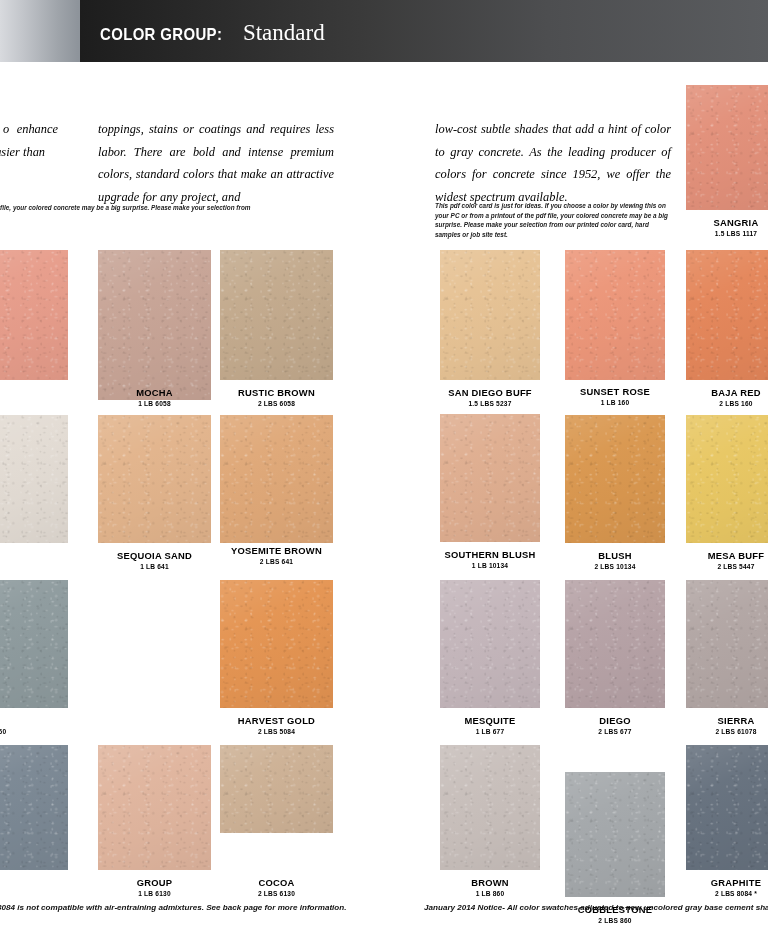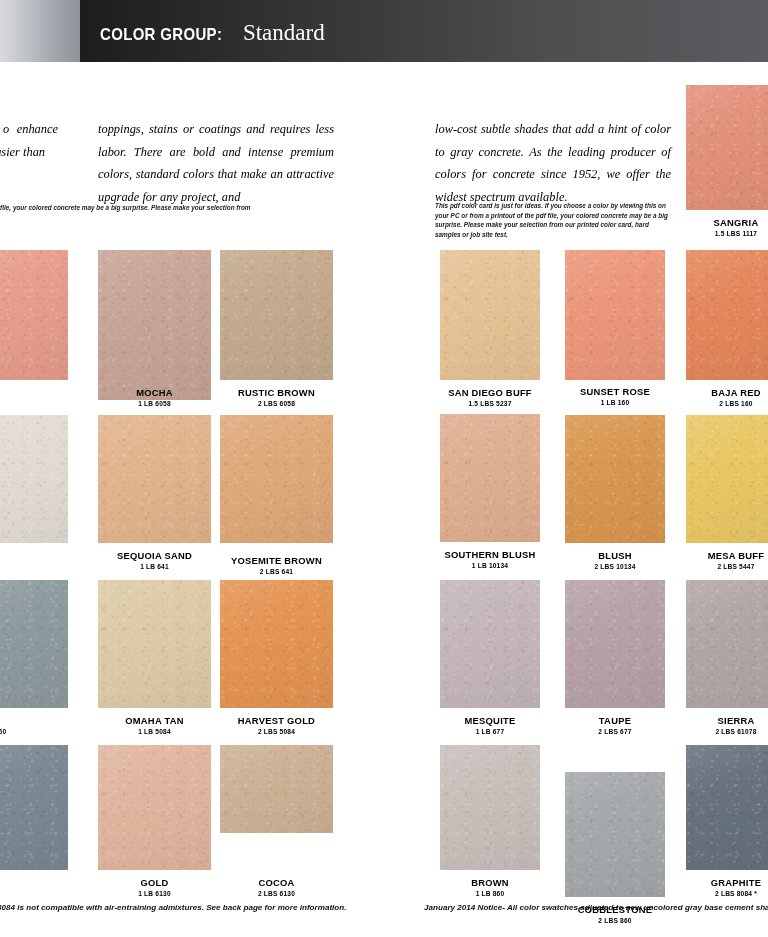--- a/index.html
+++ b/index.html
@@ -286,21 +286,21 @@
         <div class="caption" style="top: 135px;">
           <span class="nm">SEQUOIA SAND</span>
           <span class="dose">1 LB 641</span>
         </div>
       </div>
       <div class="cell" style="left: 220px; top: 415px; width: 113px; height: 128px;">
         <div class="swatch" style="background: rgb(223, 168, 120);">
           <div class="tex"></div>
           <div class="sheen"></div>
         </div>
-        <div class="caption" style="top: 140px;">
+        <div class="caption" style="top: 130px;">
           <span class="nm">YOSEMITE BROWN</span>
           <span class="dose">2 LBS 641</span>
         </div>
       </div>
       <div class="cell" style="left: 440px; top: 414px; width: 100px; height: 128px;">
         <div class="swatch" style="background: rgb(223, 174, 144);">
           <div class="tex"></div>
           <div class="sheen"></div>
         </div>
         <div class="caption" style="top: 135px;">
@@ -331,30 +331,20 @@
       <div class="cell clipped" style="left: -42px; top: 580px; width: 110px; height: 128px;">
         <div class="swatch" style="background: rgb(142, 155, 158);">
           <div class="tex"></div>
           <div class="sheen"></div>
         </div>
         <div class="caption" style="top: 135px;">
           <span class="nm">GRAY</span>
           <span class="dose">or 2.5 LBS 860</span>
         </div>
       </div>
-      <div class="cell" style="left: 98px; top: 580px; width: 113px; height: 128px;">
-        <div class="swatch" style="background: rgb(221, 202, 166);">
-          <div class="tex"></div>
-          <div class="sheen"></div>
-        </div>
-        <div class="caption" style="top: 135px;">
-          <span class="nm">OMAHA TAN</span>
-          <span class="dose">1 LB 5084</span>
-        </div>
-      </div>
       <div class="cell" style="left: 220px; top: 580px; width: 113px; height: 128px;">
         <div class="swatch" style="background: rgb(228, 148, 82);">
           <div class="tex"></div>
           <div class="sheen"></div>
         </div>
         <div class="caption" style="top: 135px;">
           <span class="nm">HARVEST GOLD</span>
           <span class="dose">2 LBS 5084</span>
         </div>
       </div>
@@ -367,21 +357,21 @@
           <span class="nm">MESQUITE</span>
           <span class="dose">1 LB 677</span>
         </div>
       </div>
       <div class="cell" style="left: 565px; top: 580px; width: 100px; height: 128px;">
         <div class="swatch" style="background: rgb(182, 162, 166);">
           <div class="tex"></div>
           <div class="sheen"></div>
         </div>
         <div class="caption" style="top: 135px;">
-          <span class="nm">TAUPE</span>
+          <span class="nm">DIEGO</span>
           <span class="dose">2 LBS 677</span>
         </div>
       </div>
       <div class="cell" style="left: 686px; top: 580px; width: 100px; height: 128px;">
         <div class="swatch" style="background: rgb(178, 166, 164);">
           <div class="tex"></div>
           <div class="sheen"></div>
         </div>
         <div class="caption" style="top: 135px;">
           <span class="nm">SIERRA</span>
@@ -397,21 +387,21 @@
           <span class="nm">GRAY</span>
           <span class="dose">or 5 LBS 860</span>
         </div>
       </div>
       <div class="cell" style="left: 98px; top: 745px; width: 113px; height: 125px;">
         <div class="swatch" style="background: rgb(224, 181, 158);">
           <div class="tex"></div>
           <div class="sheen"></div>
         </div>
         <div class="caption" style="top: 132px;">
-          <span class="nm">GOLD</span>
+          <span class="nm">GROUP</span>
           <span class="dose">1 LB 6130</span>
         </div>
       </div>
       <div class="cell" style="left: 220px; top: 745px; width: 113px; height: 88px;">
         <div class="swatch" style="background: rgb(205, 177, 149);">
           <div class="tex"></div>
           <div class="sheen"></div>
         </div>
         <div class="caption" style="top: 132px;">
           <span class="nm">COCOA</span>

